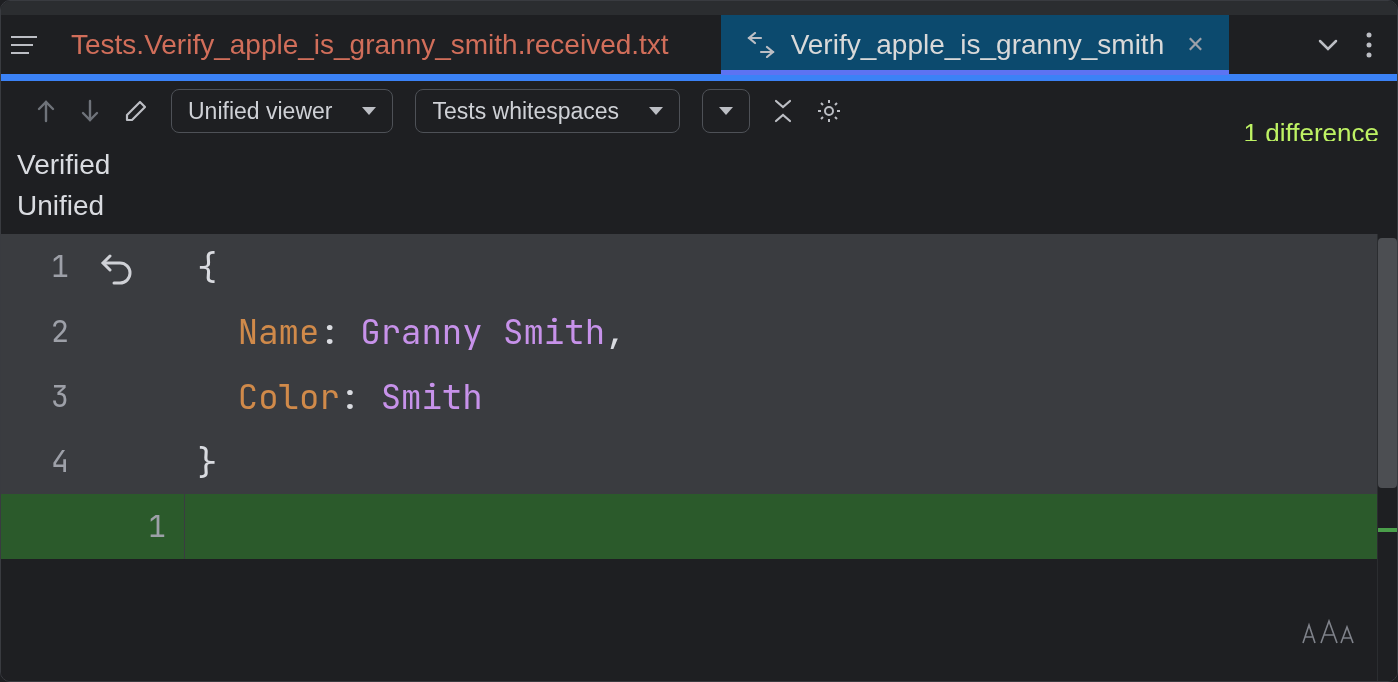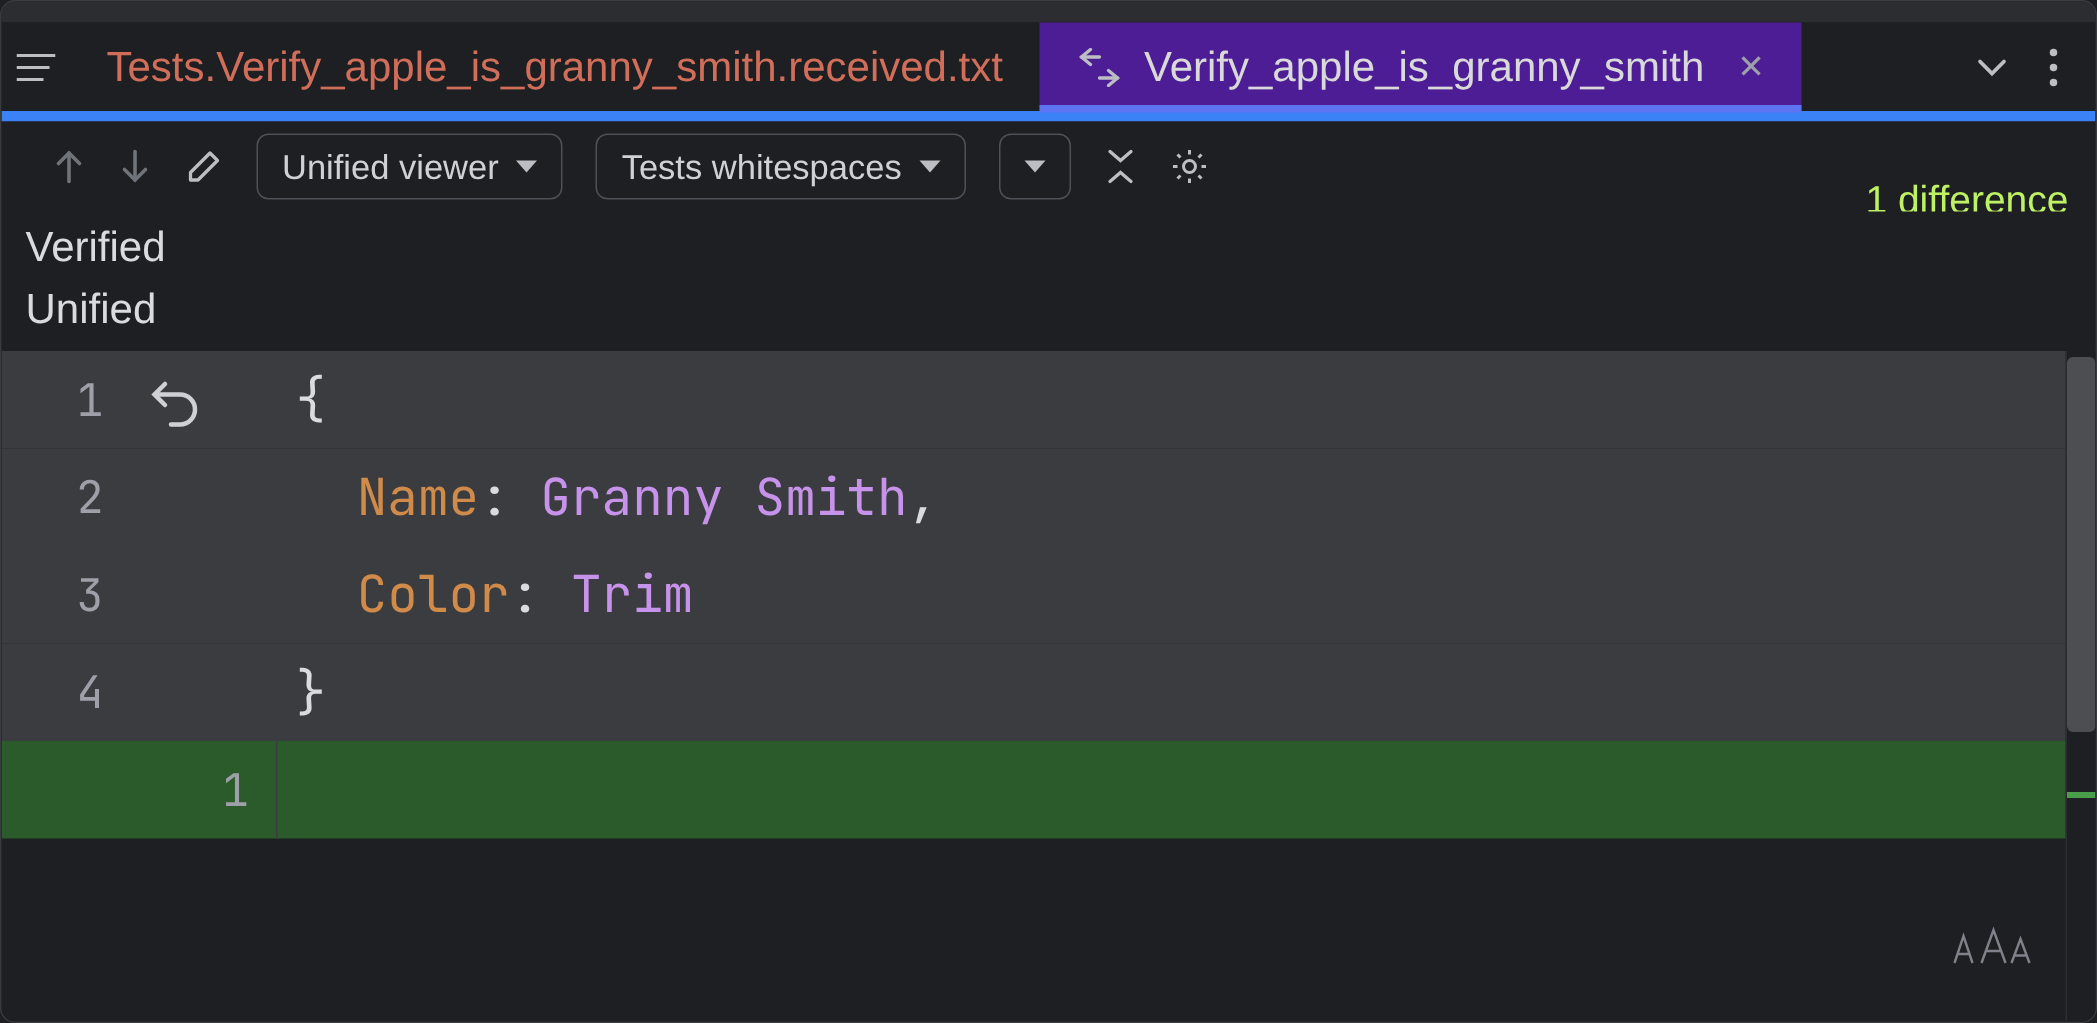--- a/index.html
+++ b/index.html
@@ -46,22 +46,23 @@
     padding: 0 24px;
     font-size: 28px;
     position: relative;
     cursor: pointer;
     gap: 14px;
   }
   .tab.left {
     color: #d16e5a;
   }
   .tab.active {
-    background: #4c1d95;
+    background: #0c4a6e;
     color: #d9d9d9;
+    margin-left: 28px;
   }
   .tab.active::after {
     content: "";
     position: absolute;
     left: 0; right: 0; bottom: -1px;
     height: 5px;
     background: #5d73f2;
   }
   .tab .diff-icon {
     display: inline-flex;
@@ -104,21 +105,21 @@
   .dropdown {
     display: inline-flex;
     align-items: center;
     height: 44px;
     padding: 0 16px;
     border: 1px solid #4e5157;
     border-radius: 8px;
     background: transparent;
     color: #cfd1d6;
     font-size: 23px;
-    gap: 12px;
+    gap: 30px;
     cursor: pointer;
   }
   .dropdown .tri {
     width: 0; height: 0;
     border-left: 7px solid transparent;
     border-right: 7px solid transparent;
     border-top: 8px solid #bcbec4;
   }
   .toolbar-spacer { flex: 1; }
   .diff-count {
@@ -342,21 +343,21 @@
         <span class="gutter">
           <span class="lnum-left">2</span>
         </span>
         <span class="code">  <span class="tok-key">Name</span><span class="tok-colon">:</span> <span class="tok-val">Granny Smith</span><span class="tok-punc">,</span></span>
       </div>
 
       <div class="line block-received">
         <span class="gutter">
           <span class="lnum-left">3</span>
         </span>
-        <span class="code">  <span class="tok-key">Color</span><span class="tok-colon">:</span> <span class="tok-val">Trim</span></span>
+        <span class="code">  <span class="tok-key">Color</span><span class="tok-colon">:</span> <span class="tok-val">Smith</span></span>
       </div>
 
       <div class="line block-received">
         <span class="gutter">
           <span class="lnum-left">4</span>
         </span>
         <span class="code"><span class="tok-brace">}</span></span>
       </div>
 
       <div class="line block-verified">

